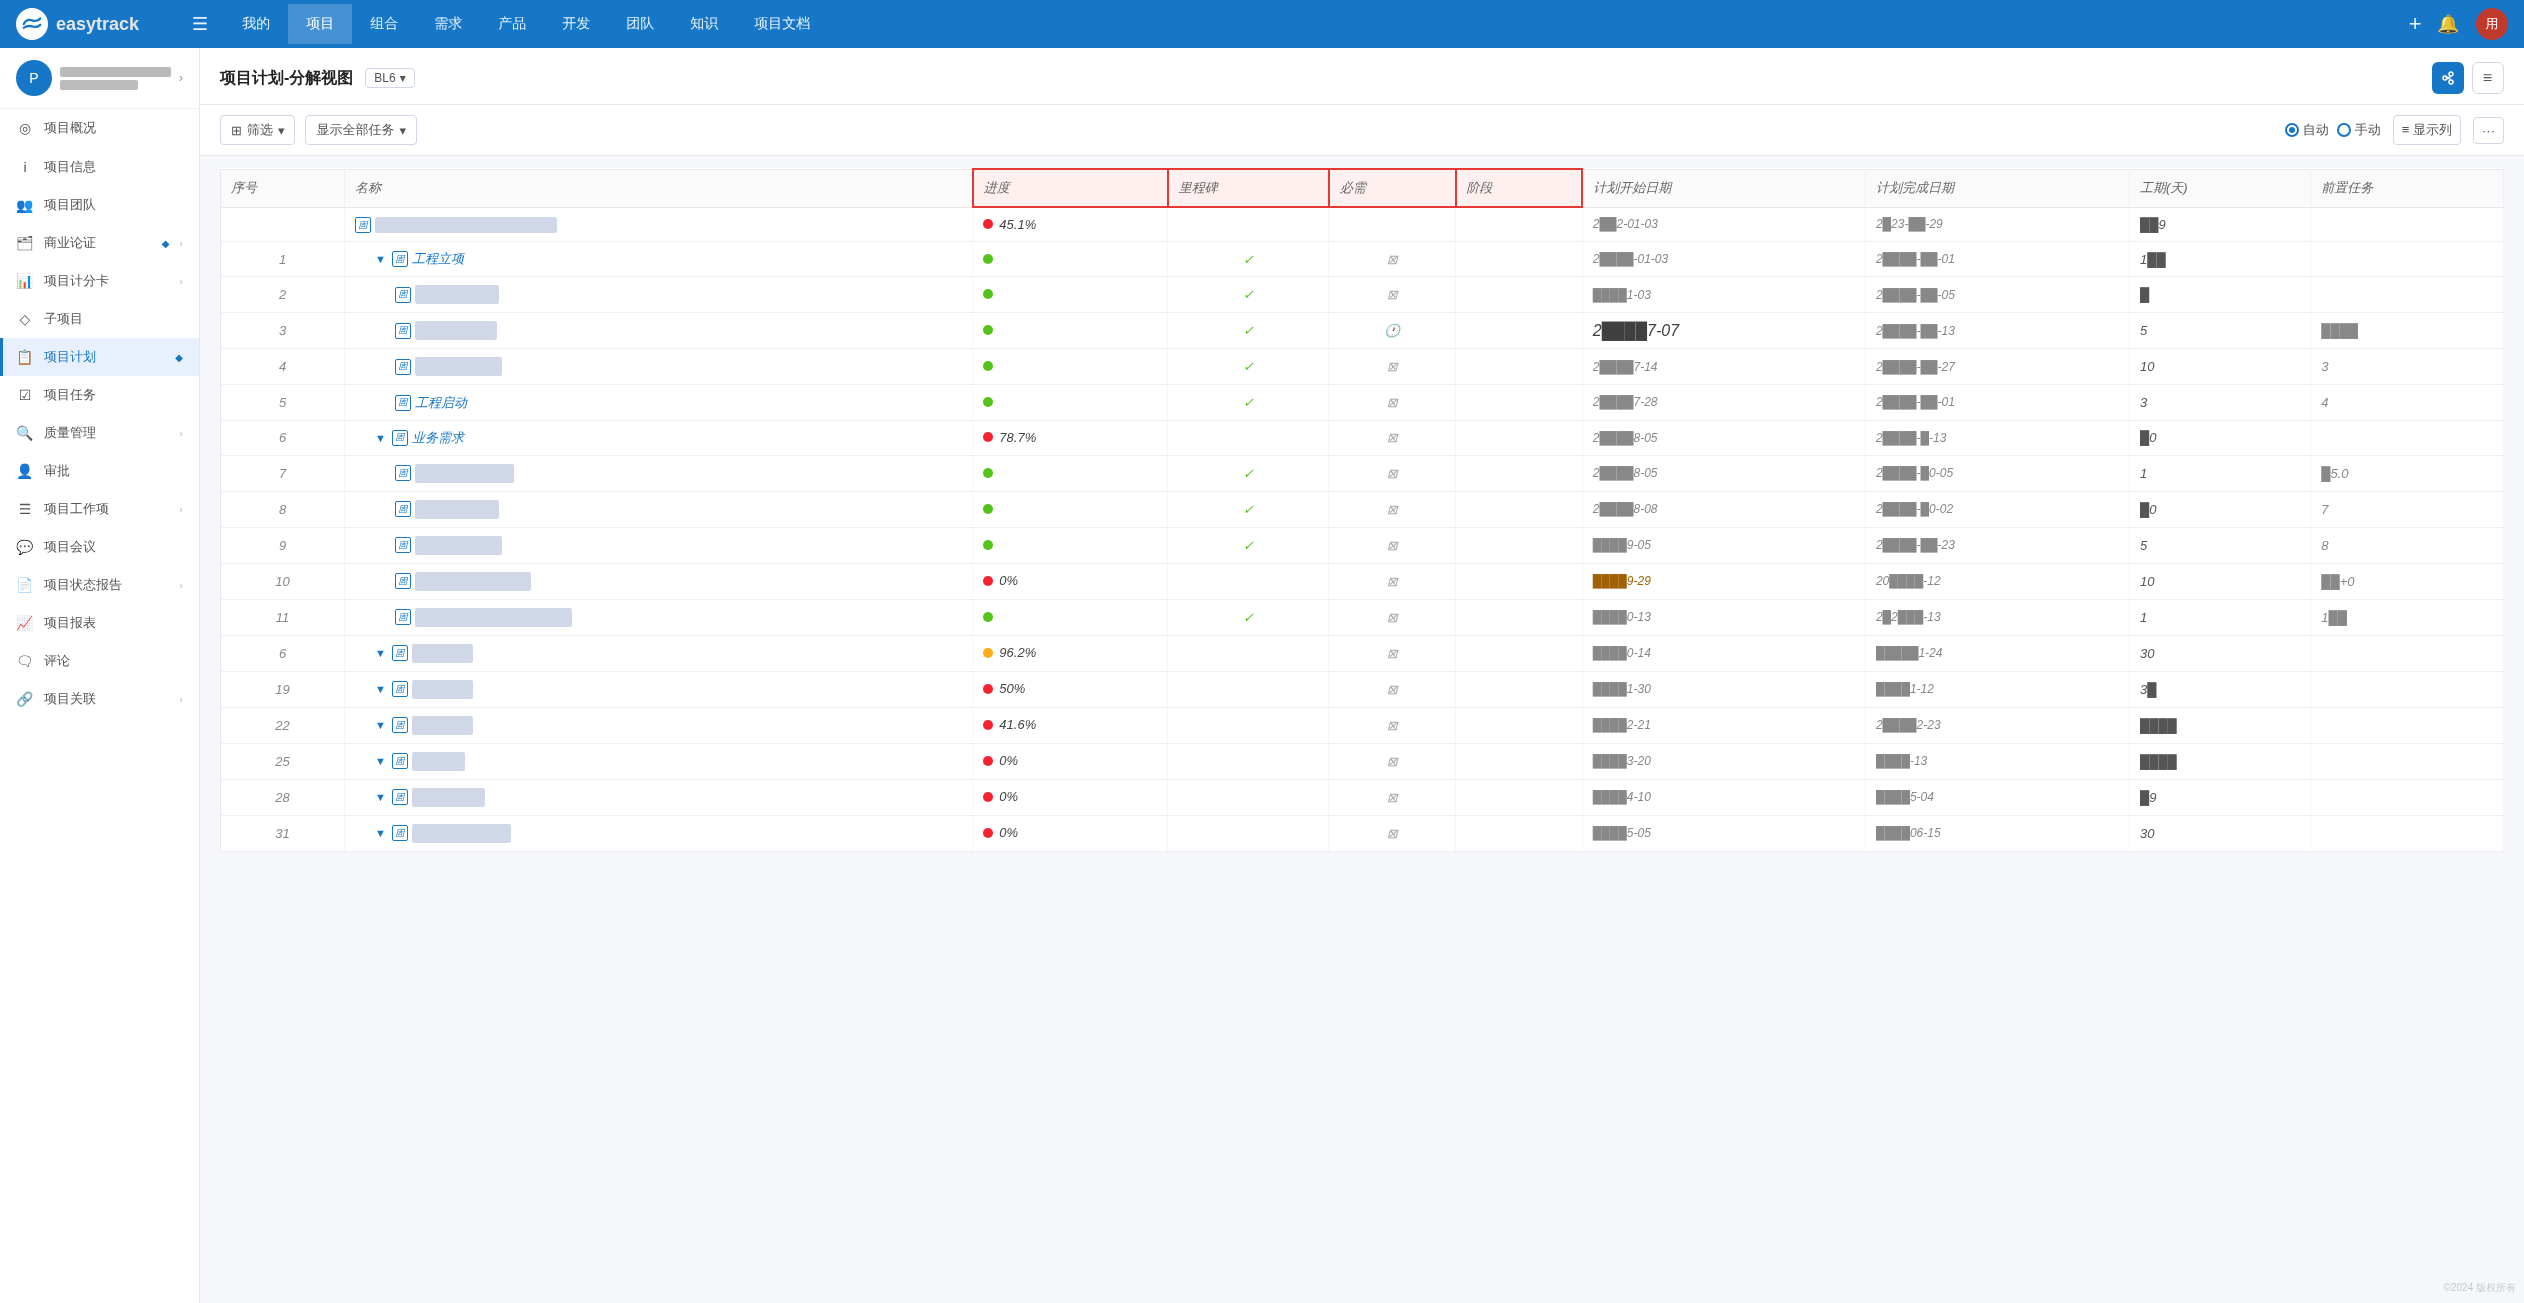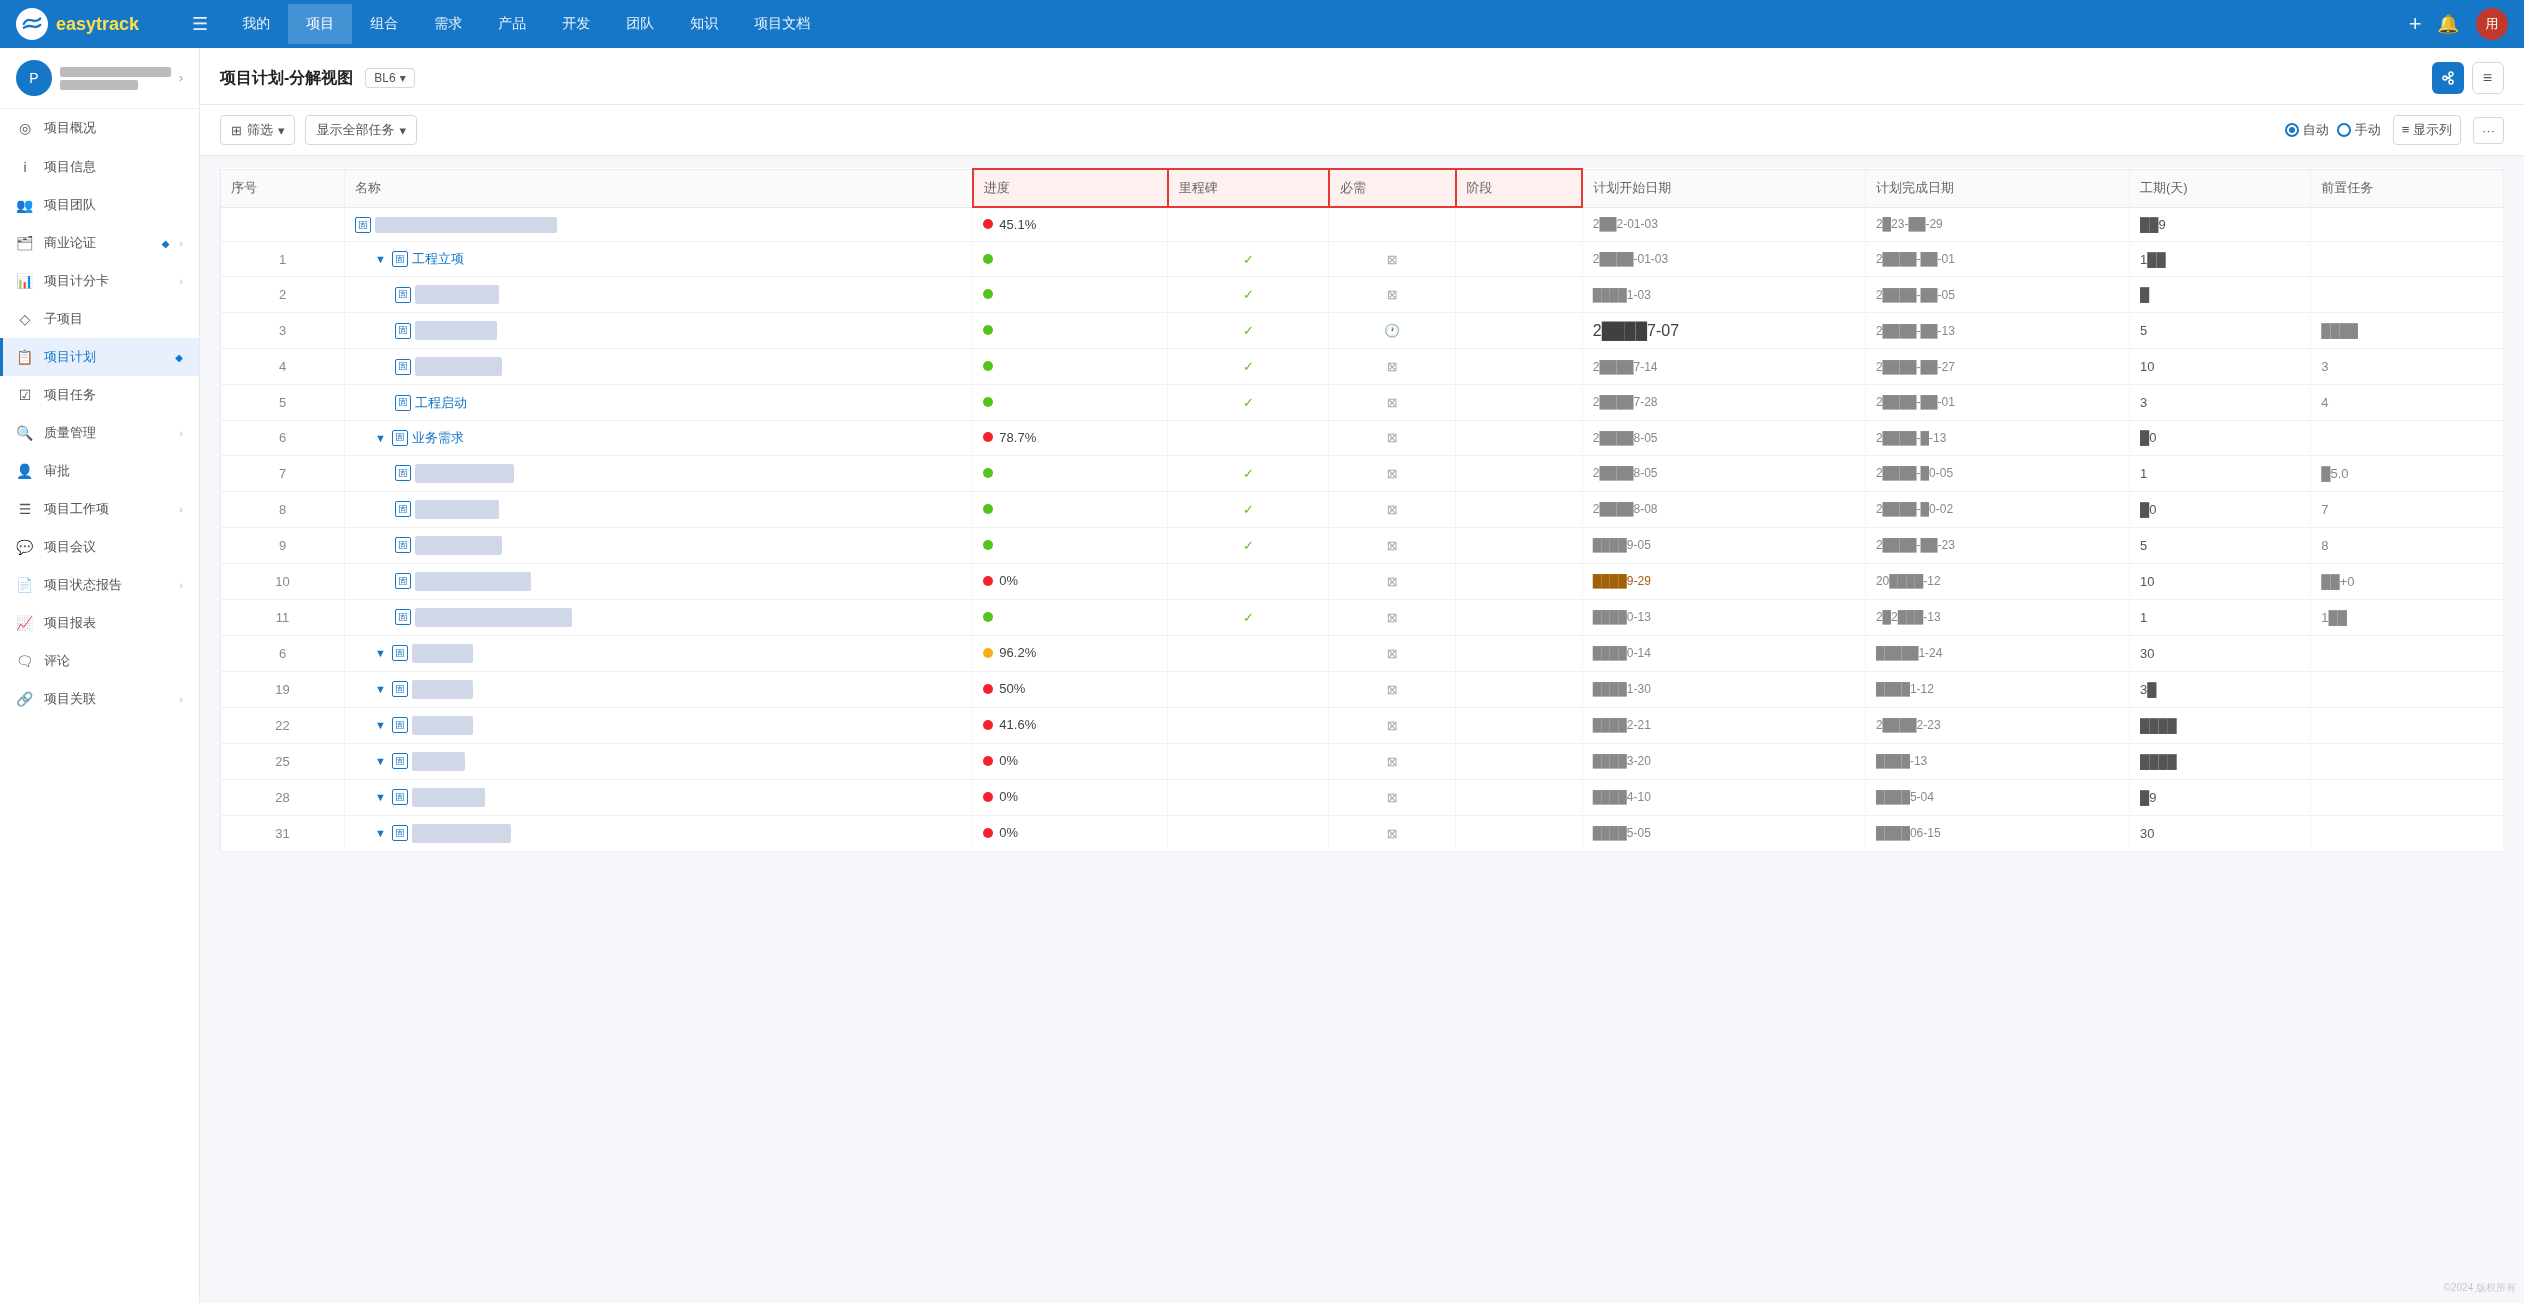--- a/index.html
+++ b/index.html
@@ -3,21 +3,21 @@
   <meta charset="utf-8">
   <style>
     * { box-sizing: border-box; margin: 0; padding: 0; }
     body { font-family: "Microsoft YaHei", "PingFang SC", Arial, sans-serif; font-size: 13px; background: #f0f2f5; color: #333; }
 
     
     .topnav {
       display: flex; align-items: center; height: 48px;
       background: #1677c8; color: #fff; padding: 0 16px; gap: 0;
     }
-    .topnav .logo { display: flex; align-items: center; gap: 8px; font-size: 18px; font-weight: bold; color: #fde047; margin-right: 16px; min-width: 160px; }
+    .topnav .logo { display: flex; align-items: center; gap: 8px; font-size: 18px; font-weight: bold; color: #e5e5e5; margin-right: 16px; min-width: 160px; }
     .topnav .logo-icon { width: 32px; height: 32px; background: #fff; border-radius: 50%; display: flex; align-items: center; justify-content: center; }
     .topnav .logo-icon svg { width: 22px; height: 22px; }
     .topnav .hamburger { font-size: 18px; margin-right: 16px; cursor: pointer; opacity: 0.9; }
     .topnav .nav-items { display: flex; align-items: center; flex: 1; gap: 0; }
     .topnav .nav-item { padding: 0 18px; height: 40px; display: flex; align-items: center; cursor: pointer; font-size: 14px; color: rgba(255,255,255,0.9); white-space: nowrap; }
     .topnav .nav-item.active { background: rgba(255,255,255,0.2); color: #fff; font-weight: 500; }
     .topnav .nav-right { display: flex; align-items: center; gap: 16px; margin-left: auto; }
     .topnav .nav-right .icon-btn { color: #fff; font-size: 18px; cursor: pointer; opacity: 0.9; }
     .topnav .avatar { width: 32px; height: 32px; border-radius: 50%; background: #c0392b; display: flex; align-items: center; justify-content: center; color: #fff; font-size: 13px; cursor: pointer; }
 
@@ -55,21 +55,21 @@
     .filter-btn { display: flex; align-items: center; gap: 5px; padding: 5px 10px; border: 1px solid #d0d7e6; border-radius: 4px; background: #fff; color: #555; cursor: pointer; font-size: 13px; }
     .dropdown-btn { display: flex; align-items: center; gap: 5px; padding: 5px 10px; border: 1px solid #d0d7e6; border-radius: 4px; background: #fff; color: #555; cursor: pointer; font-size: 13px; }
     .toolbar-right { margin-left: auto; display: flex; align-items: center; gap: 12px; }
     .radio-group { display: flex; align-items: center; gap: 8px; font-size: 13px; color: #555; }
     .radio-item { display: flex; align-items: center; gap: 4px; cursor: pointer; }
     .radio-dot { width: 14px; height: 14px; border-radius: 50%; border: 2px solid #1677c8; display: flex; align-items: center; justify-content: center; }
     .radio-dot.active::after { content: ''; width: 6px; height: 6px; border-radius: 50%; background: #1677c8; }
     .toolbar-icon-btn { padding: 5px 8px; border: 1px solid #d0d7e6; border-radius: 4px; background: #fff; cursor: pointer; color: #555; display: flex; align-items: center; gap: 4px; font-size: 13px; }
 
     
-    .table-wrapper { flex: 1; overflow: auto; padding: 0 20px 2px; position: relative; }
+    .table-wrapper { flex: 1; overflow: auto; padding: 0 20px 2px; position: relative; font-style: italic; }
     .task-table { width: 100%; border-collapse: collapse; background: #fff; border: 1px solid #e8e8e8; font-size: 13px; margin-top: 12px; }
     .task-table th { background: #fafafa; padding: 9px 10px; text-align: left; color: #666; font-weight: 500; border-bottom: 1px solid #e8e8e8; border-right: 1px solid #f0f0f0; white-space: nowrap; position: sticky; top: 0; z-index: 2; }
     .task-table td { padding: 8px 10px; border-bottom: 1px solid #f0f0f0; border-right: 1px solid #f5f5f5; color: #444; vertical-align: middle; }
     .dot { width: 10px; height: 10px; border-radius: 50%; display: inline-block; }
     .task-link { color: #1677c8; cursor: pointer; text-decoration: none; display: flex; align-items: center; gap: 4px; }
     .task-icon { display: inline-flex; width: 16px; height: 16px; border: 1px solid #1677c8; border-radius: 2px; align-items: center; justify-content: center; font-size: 9px; color: #1677c8; flex-shrink: 0; }
     .expand-btn { color: #1677c8; cursor: pointer; font-size: 11px; margin-right: 2px; }
 
     
     .dropdown-overlay { position: absolute; top: 60px; right: 20px; background: #fff; border: 2px solid #e53935; border-radius: 4px; box-shadow: 0 4px 16px rgba(0,0,0,0.15); z-index: 100; min-width: 160px; }

